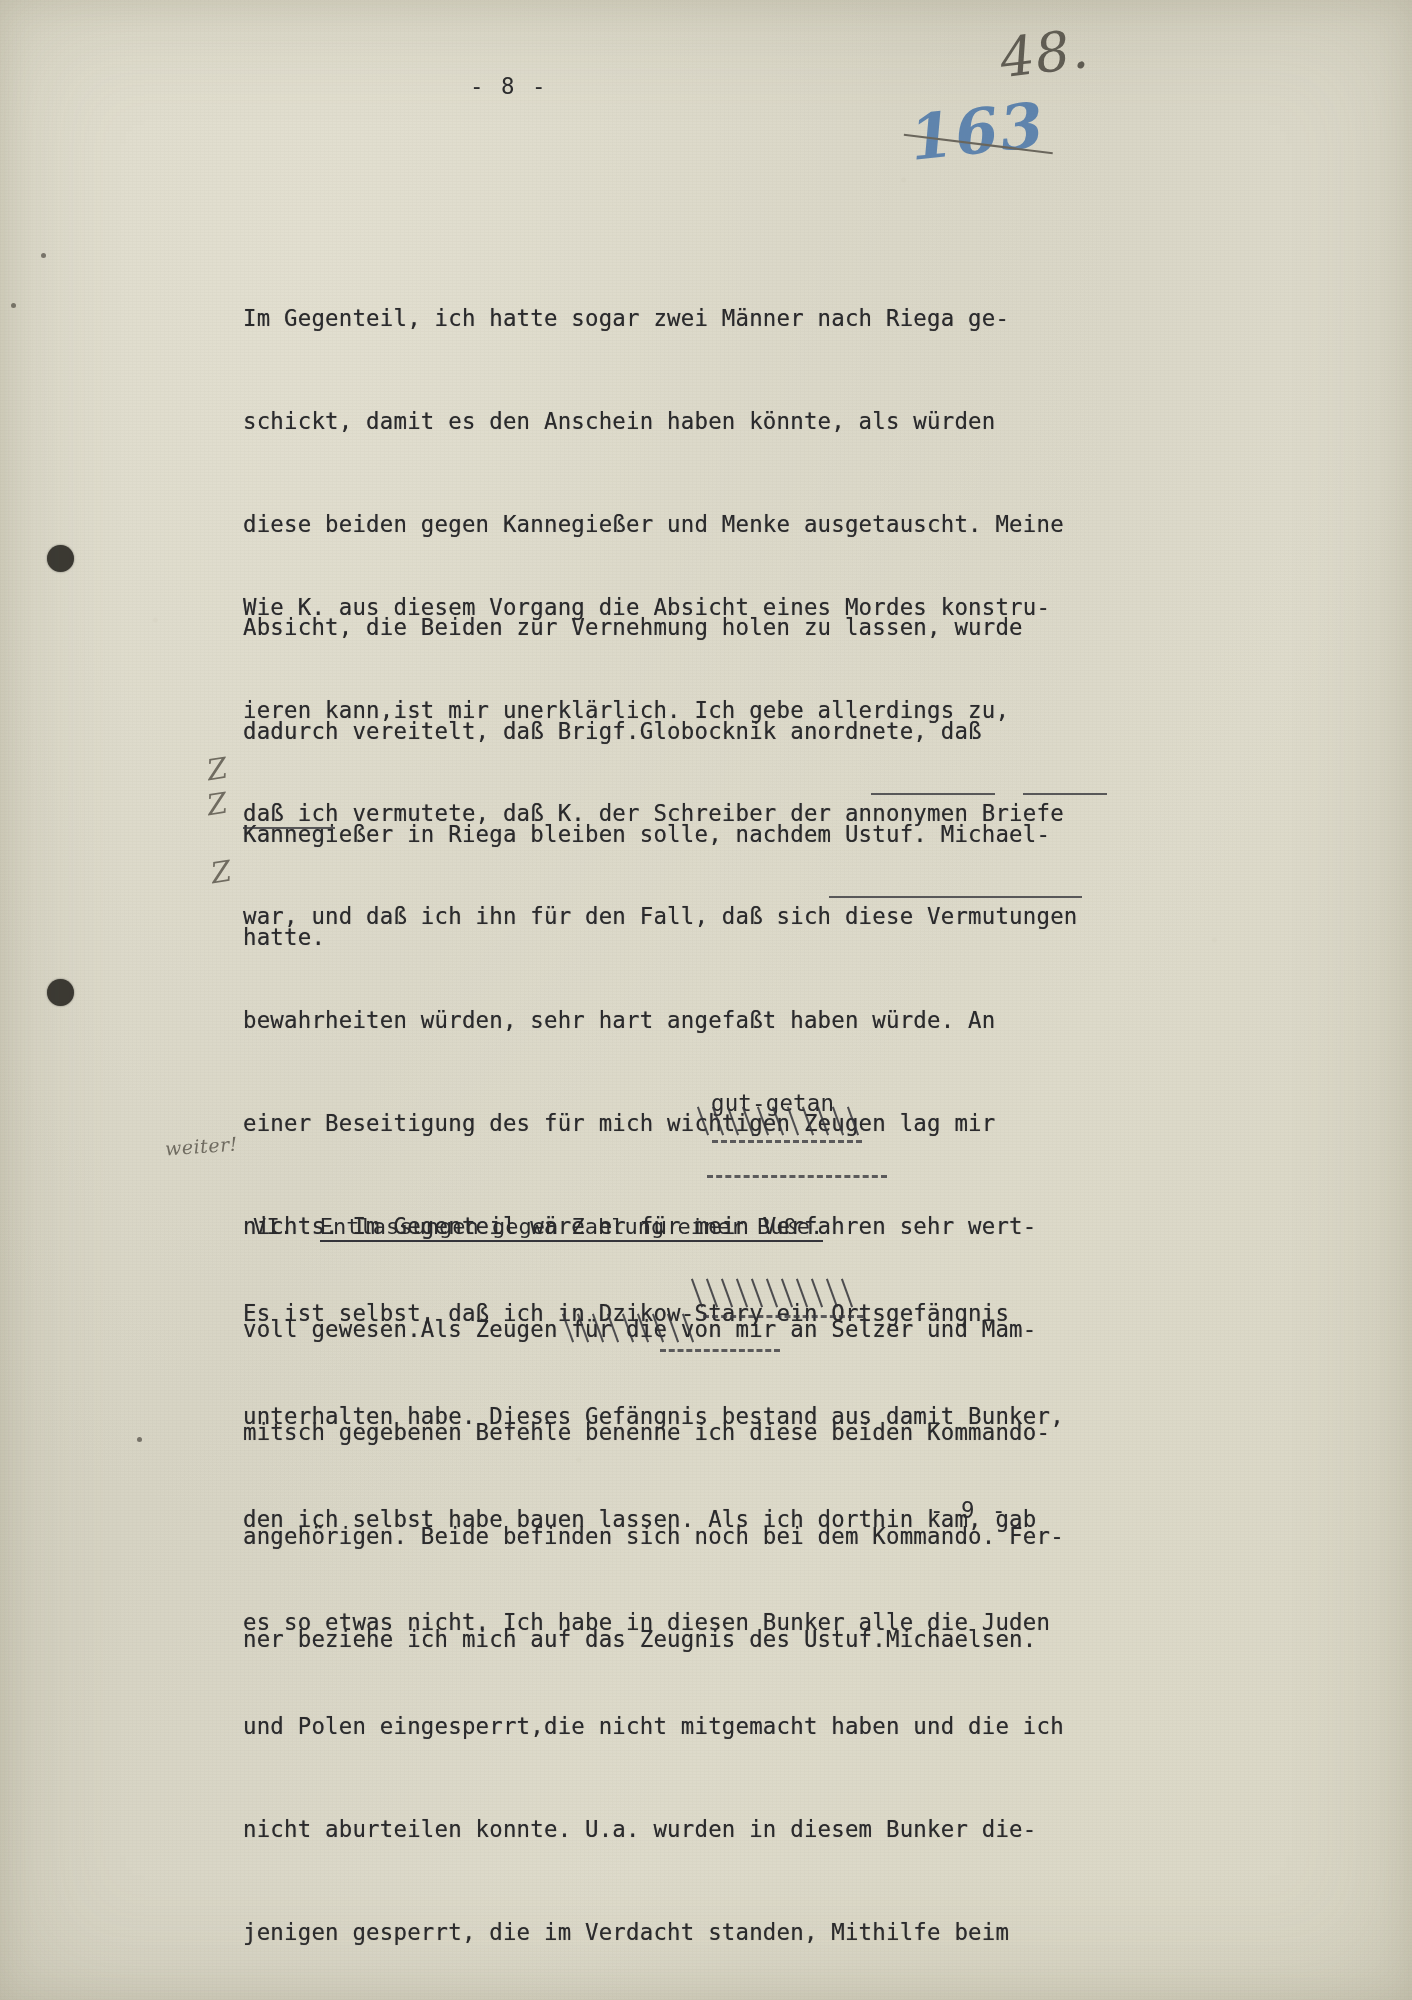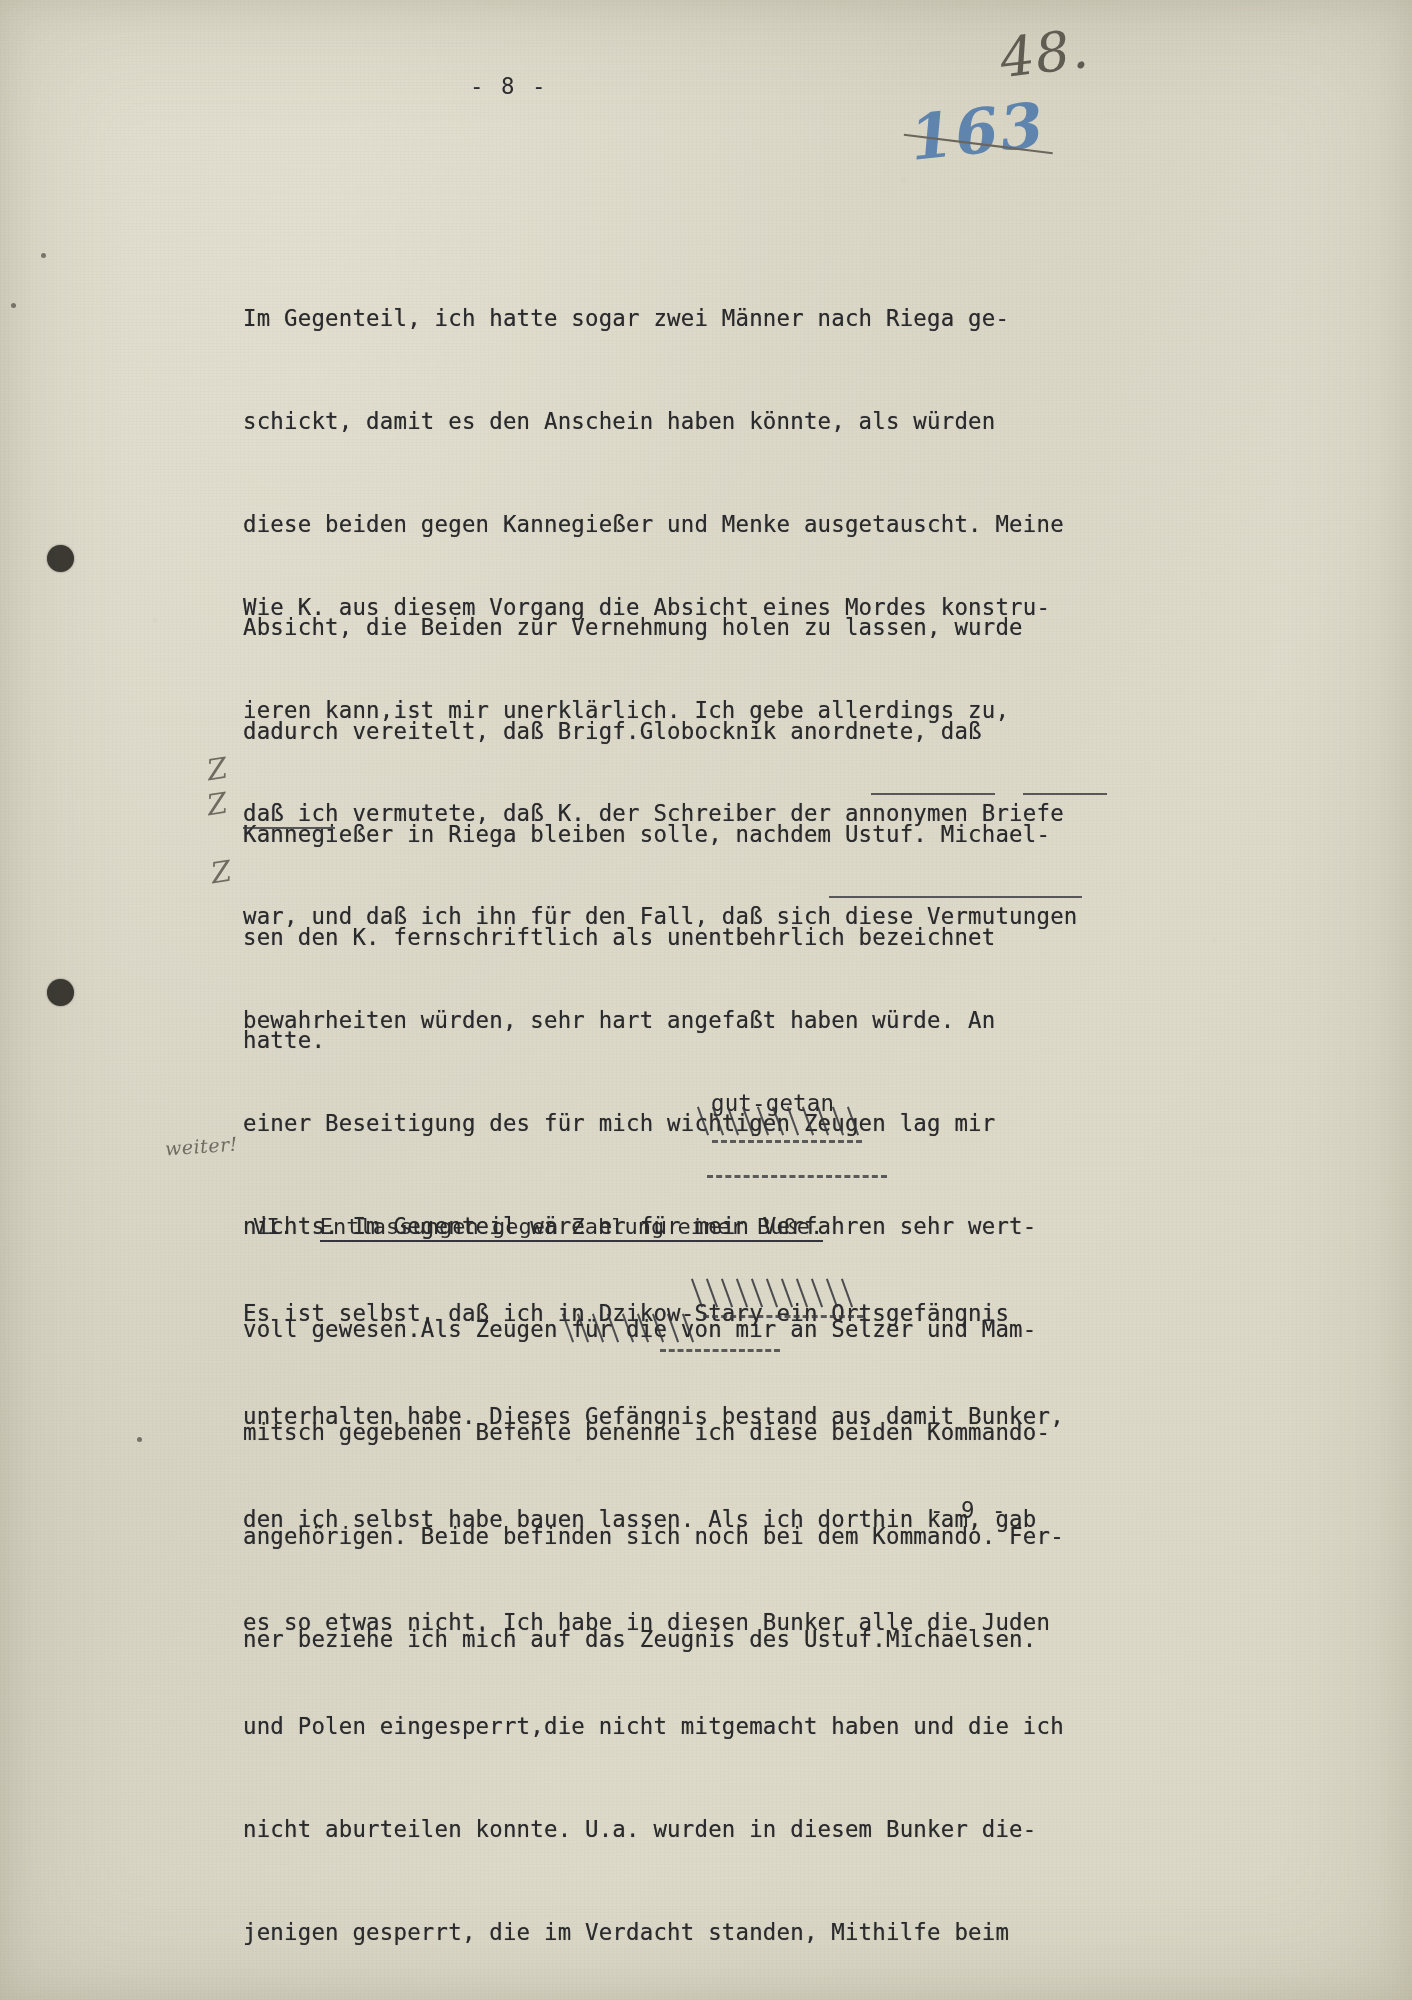--- a/index.html
+++ b/index.html
@@ -214,21 +214,20 @@
   <div class="hand hand-pencil-48">48.</div>
   <div class="hand hand-blue-163">163</div>
 
   <div class="body-text" style="top:232px;">
     <span class="ln">Im Gegenteil, ich hatte sogar zwei Männer nach Riega ge-</span>
     <span class="ln">schickt, damit es den Anschein haben könnte, als würden</span>
     <span class="ln">diese beiden gegen Kannegießer und Menke ausgetauscht. Meine</span>
     <span class="ln">Absicht, die Beiden zur Vernehmung holen zu lassen, wurde</span>
     <span class="ln">dadurch vereitelt, daß Brigf.Globocknik anordnete, daß</span>
     <span class="ln">Kannegießer in Riega bleiben solle, nachdem Ustuf. Michael-</span>
-    <span class="ln">sen den K. fernschriftlich als unentbehrlich bezeichnet</span>
     <span class="ln">hatte.</span>
   </div>
 
   <div class="body-text" style="top:521px;">
     <span class="ln">Wie K. aus diesem Vorgang die Absicht eines Mordes konstru-</span>
     <span class="ln">ieren kann,ist mir unerklärlich. Ich gebe allerdings zu,</span>
     <span class="ln">daß ich vermutete, daß K. der Schreiber der annonymen Briefe</span>
     <span class="ln">war, und daß ich ihn für den Fall, daß sich diese Vermutungen</span>
     <span class="ln">bewahrheiten würden, sehr hart angefaßt haben würde. An</span>
     <span class="ln">einer Beseitigung des für mich wichtigen Zeugen lag mir</span>

